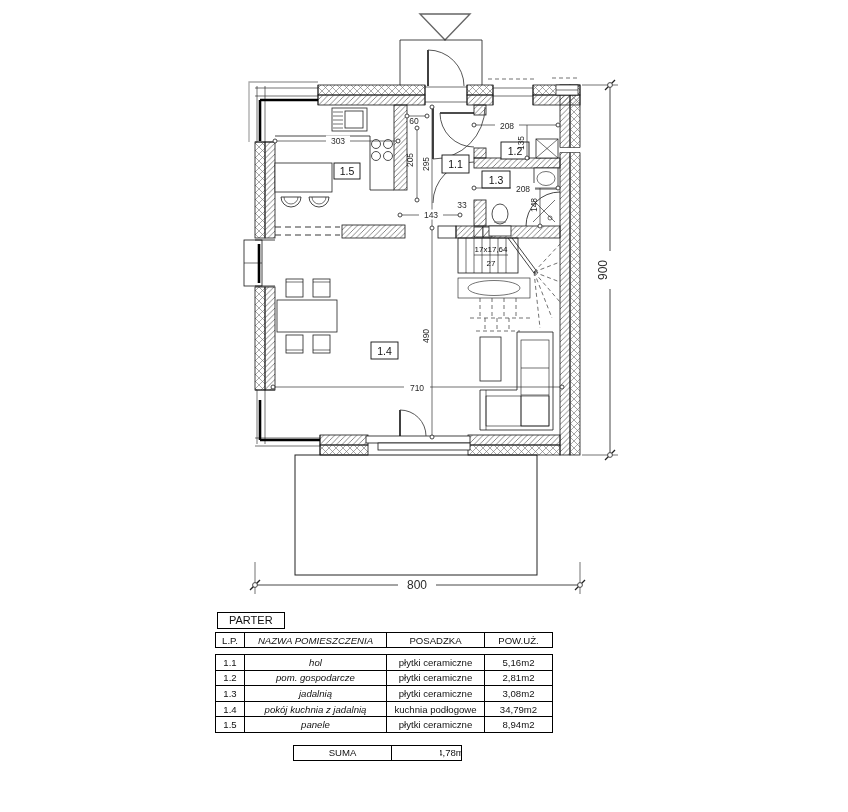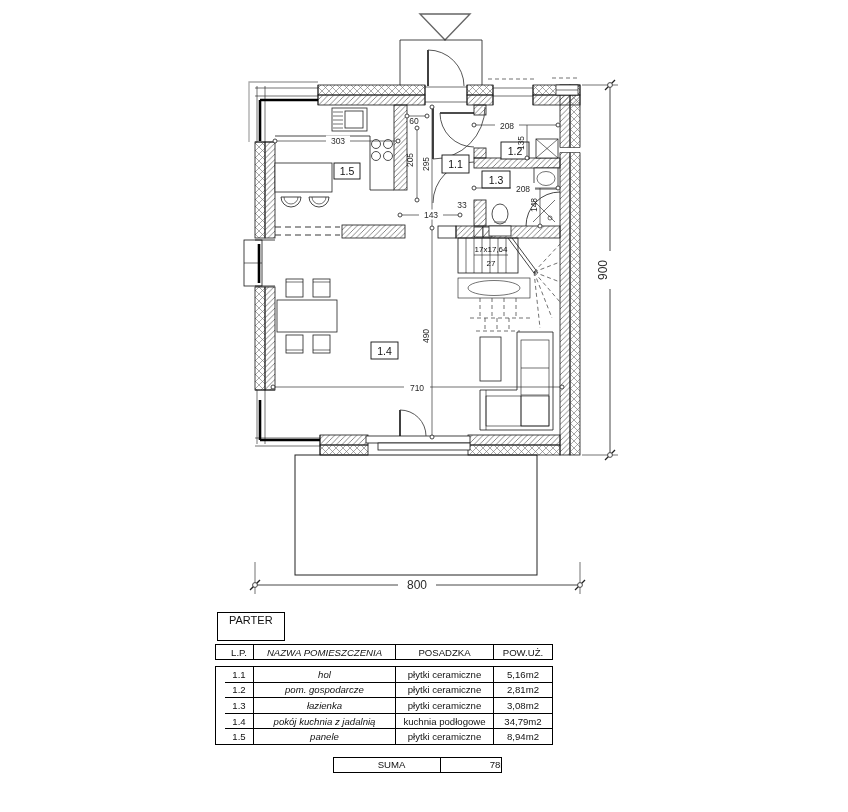--- a/index.html
+++ b/index.html
@@ -24,32 +24,32 @@
   .wbg{fill:#fff;}
   .dtx{font-size:8.5px;fill:#2a2a2a;}
   .dtx2{font-size:12px;fill:#2a2a2a;}
   .rtx{font-size:10.5px;fill:#111;}
   .stx{font-size:8px;fill:#111;}
   .fixt{stroke:#222;fill:#fff;stroke-width:0.8;}
   .gray{stroke:#a8a8a8;stroke-width:1.3;fill:none;}
 
   
   .sched{position:absolute;left:215px;top:610px;color:#111;}
-  .parter-box{display:inline-block;border:1px solid #000;padding:1px 11px 14px 11px;
+  .parter-box{display:inline-block;border:1px solid #000;padding:1px 11px 2px 11px;
               font-size:11px;margin-left:2px;}
-  .hdr,.bodybox,.suma{box-sizing:border-box;padding-left:9px;}
+  .hdr,.bodybox,.suma{box-sizing:border-box;}
   .hdr{display:flex;border:1px solid #000;width:338px;height:16px;margin-top:3px;}
   .bodybox{border:1px solid #000;width:338px;margin-top:6px;}
   .trow{display:flex;height:14.6px;border-bottom:1px solid #000;}
   .trow:last-child{border-bottom:none;}
   .c{display:flex;align-items:center;justify-content:center;font-size:9.6px;
      border-right:1px solid #000;overflow:hidden;white-space:nowrap;}
   .c:last-child{border-right:none;text-align:right;}
   .c-lp{width:28px;}.c-name{width:141px;font-style:italic;}.c-floor{width:97px;}.c-area{width:70px;flex:1;}
-  .suma{display:flex;border:1px solid #000;width:169px;height:16px;margin-left:118px;margin-top:12px;gap:48px;}
+  .suma{display:flex;border:1px solid #000;width:169px;height:16px;margin-left:78px;margin-top:12px;gap:48px;}
   .suma .c-floor{width:97px;}.suma .c-area{width:70px;flex:1;}
 </style>
 </head>
 <body>
 
 <div class="canvas">
 
 <svg width="848" height="812" viewBox="0 0 848 812">
   <defs>
     <pattern id="hx" width="7" height="7" patternUnits="userSpaceOnUse">
@@ -397,21 +397,21 @@
       <div class="c c-area">5,16m2</div>
     </div>
     <div class="trow">
       <div class="c c-lp">1.2</div>
       <div class="c c-name">pom. gospodarcze</div>
       <div class="c c-floor">płytki ceramiczne</div>
       <div class="c c-area">2,81m2</div>
     </div>
     <div class="trow">
       <div class="c c-lp">1.3</div>
-      <div class="c c-name">łazienka</div>
+      <div class="c c-name">jadalnią</div>
       <div class="c c-floor">płytki ceramiczne</div>
       <div class="c c-area">3,08m2</div>
     </div>
     <div class="trow">
       <div class="c c-lp">1.4</div>
       <div class="c c-name">pokój kuchnia z jadalnią</div>
       <div class="c c-floor">kuchnia podłogowe</div>
       <div class="c c-area">34,79m2</div>
     </div>
     <div class="trow">

